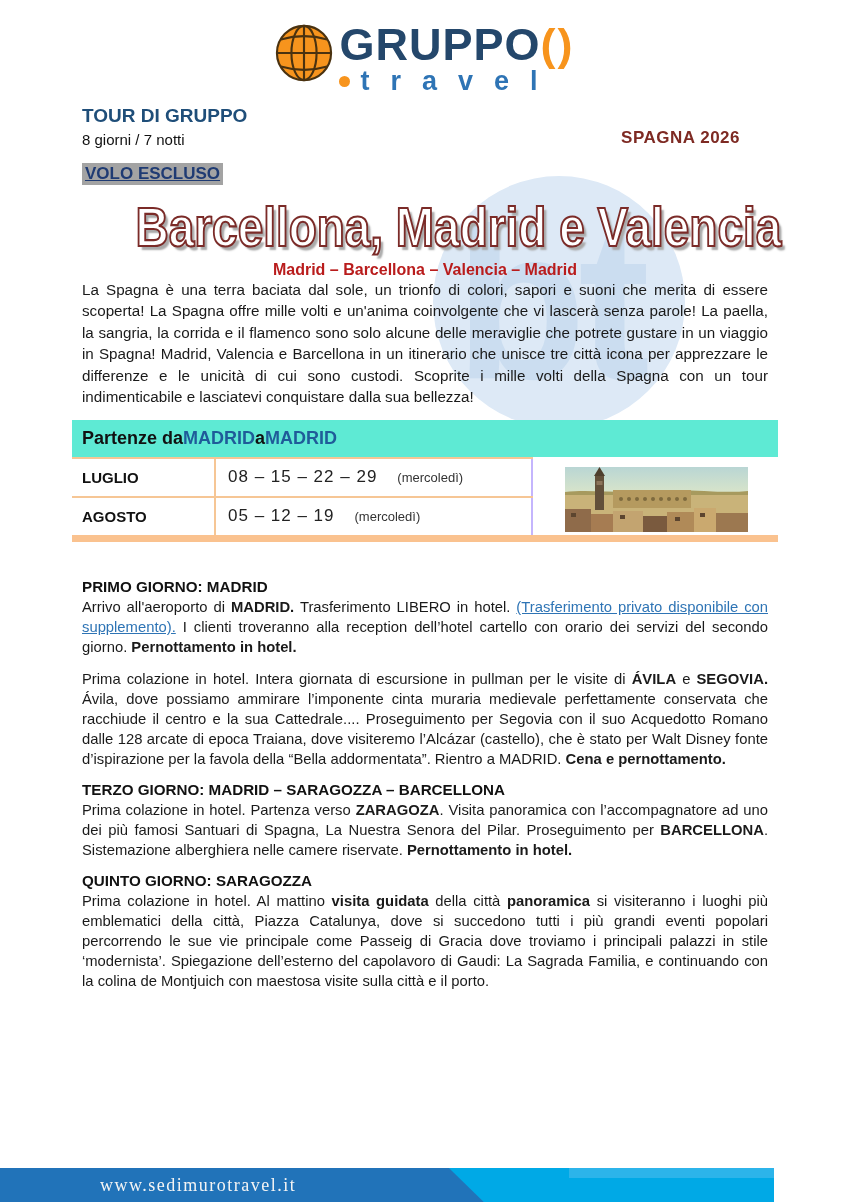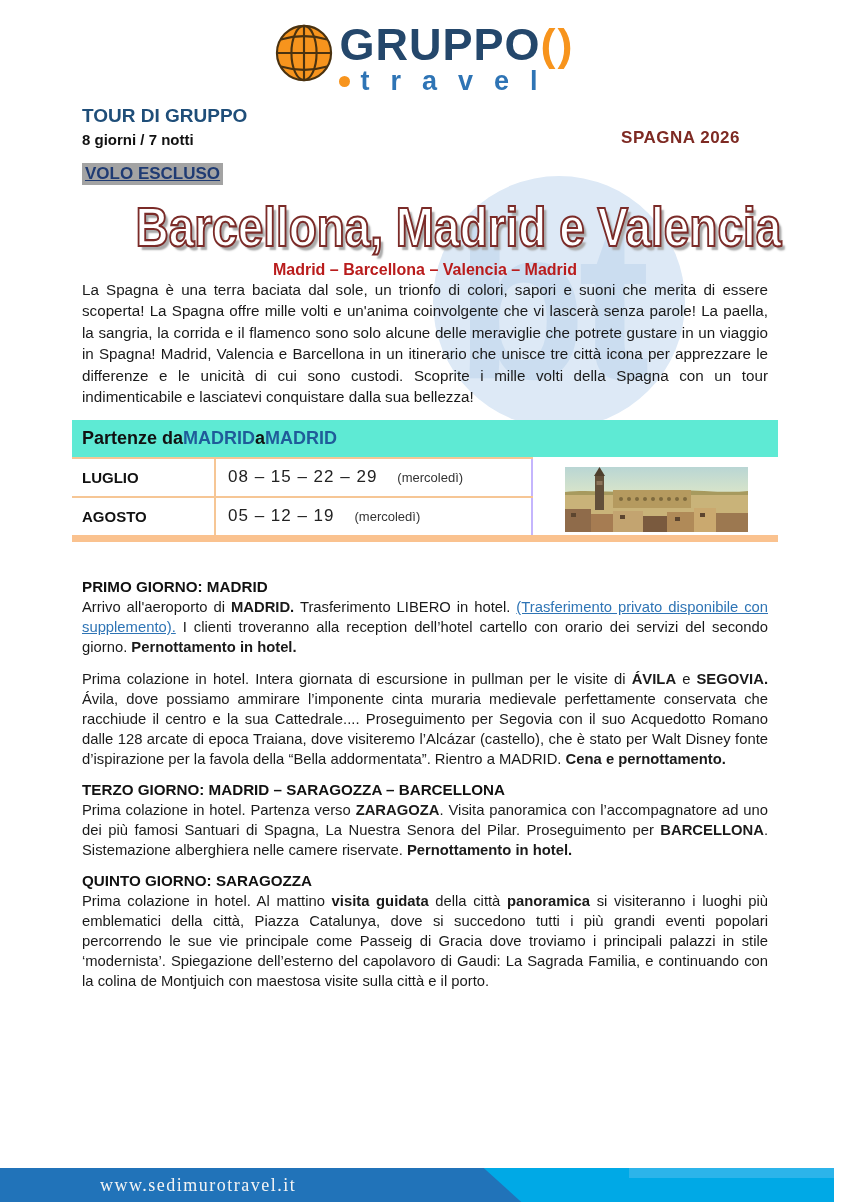--- a/index.html
+++ b/index.html
@@ -34,21 +34,21 @@
   .logo-text { display: flex; flex-direction: column; }
   .brand-line { font-size: 45px; font-weight: 700; letter-spacing: 1px; line-height: 0.95; color: #24476B; }
   .brand-line .parens { color: #F7941D; letter-spacing: 2px; }
   .travel-line { display: flex; align-items: center; margin-top: 1px; }
   .travel-dot { width: 11px; height: 11px; border-radius: 50%; background: #F7941D; margin-right: 10px; }
   .travel-word { font-size: 27px; font-weight: 700; color: #2E74B5; letter-spacing: 21px; line-height: 1; }
 
   
   .hdr-flex { display: flex; justify-content: space-between; align-items: flex-end; margin-top: 10px; }
   .tour-type { font-size: 19px; font-weight: 700; color: #1F4E79; }
-  .duration { font-size: 15px; color: #111; margin-top: 4px; font-weight: bold; }
+  .duration { font-size: 15px; color: #111; margin-top: 4px; }
   .season { font-size: 17px; font-weight: 700; color: #7E2A23; letter-spacing: 0.5px; margin-right: 28px; }
   .flight-note {
     display: inline-block; margin-top: 15px;
     background: #a3a3a3; color: #1F3B73;
     font-size: 17px; font-weight: 700;
     text-decoration: underline; padding: 1px 3px;
   }
 
   
   .hero-title {
@@ -87,21 +87,21 @@
   .itinerary { margin-top: 36px; }
   .day { margin-bottom: 12px; }
   .day h3 { font-size: 15.2px; font-weight: 700; color: #111; margin-bottom: 2px; }
   .day p { font-size: 14.8px; line-height: 20px; text-align: justify; color: #1a1a1a; }
   .seg-b { font-weight: 700; }
   .seg-link { color: #2E74B5; text-decoration: underline; }
   .seg-red { color: #e00000; font-weight: 700; font-size: 12px; }
   .seg-city { color: #1F5C99; }
 
   
-  .footer { position: absolute; left: 0; bottom: 0; width: 834px; height: 34px; background: #00A9E6; z-index: 2; }
+  .footer { position: absolute; left: 0; bottom: 0; width: 774px; height: 34px; background: #00A9E6; z-index: 2; }
   .footer-dark {
     position: absolute; inset: 0;
     background: #2173B9;
     clip-path: polygon(0 0, 58% 0, 62.5% 100%, 0 100%);
   }
   .footer-strip { position: absolute; right: 0; top: 0; width: 205px; height: 10px; background: #2cb4ea; }
   .footer-url {
     position: absolute; left: 100px; top: 0; height: 34px;
     display: flex; align-items: center;
     font-family: "Liberation Serif", serif;

